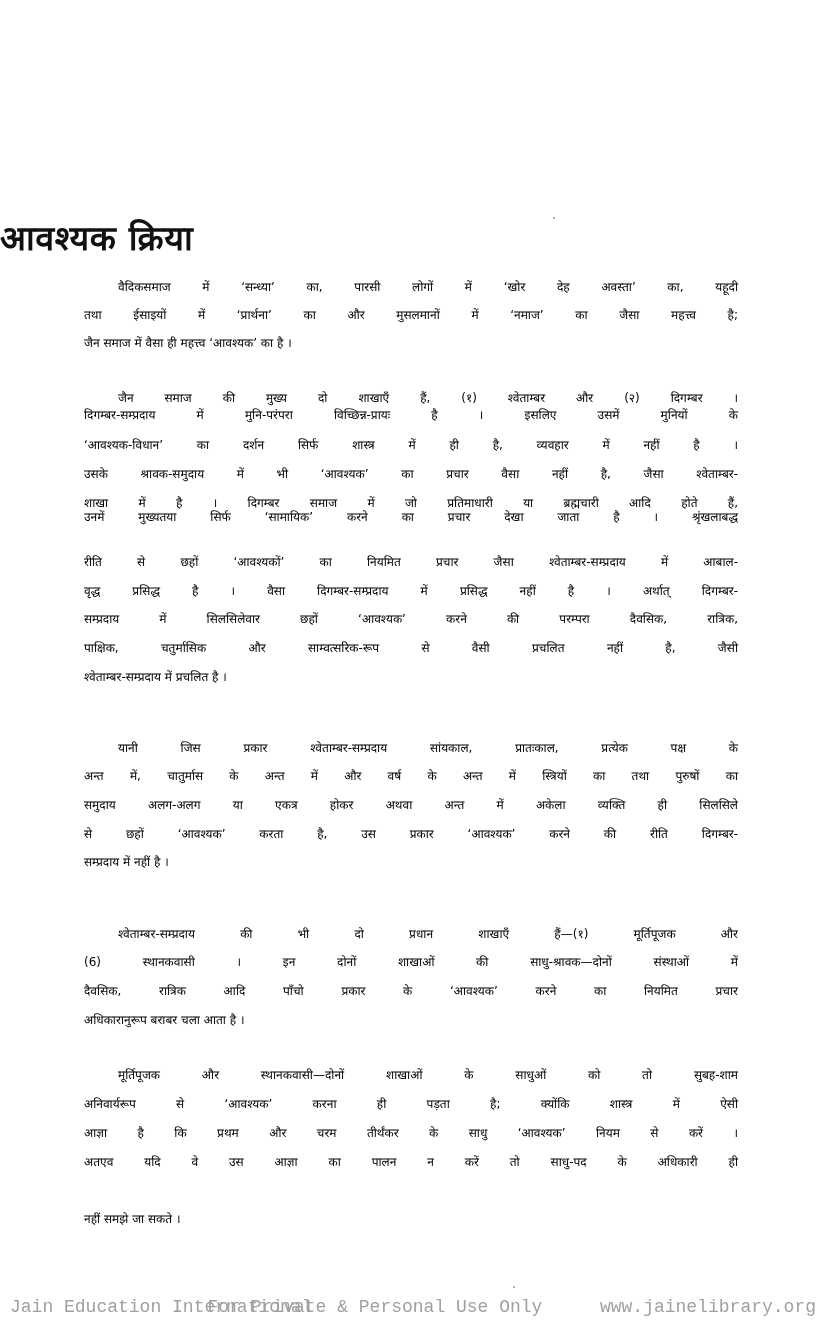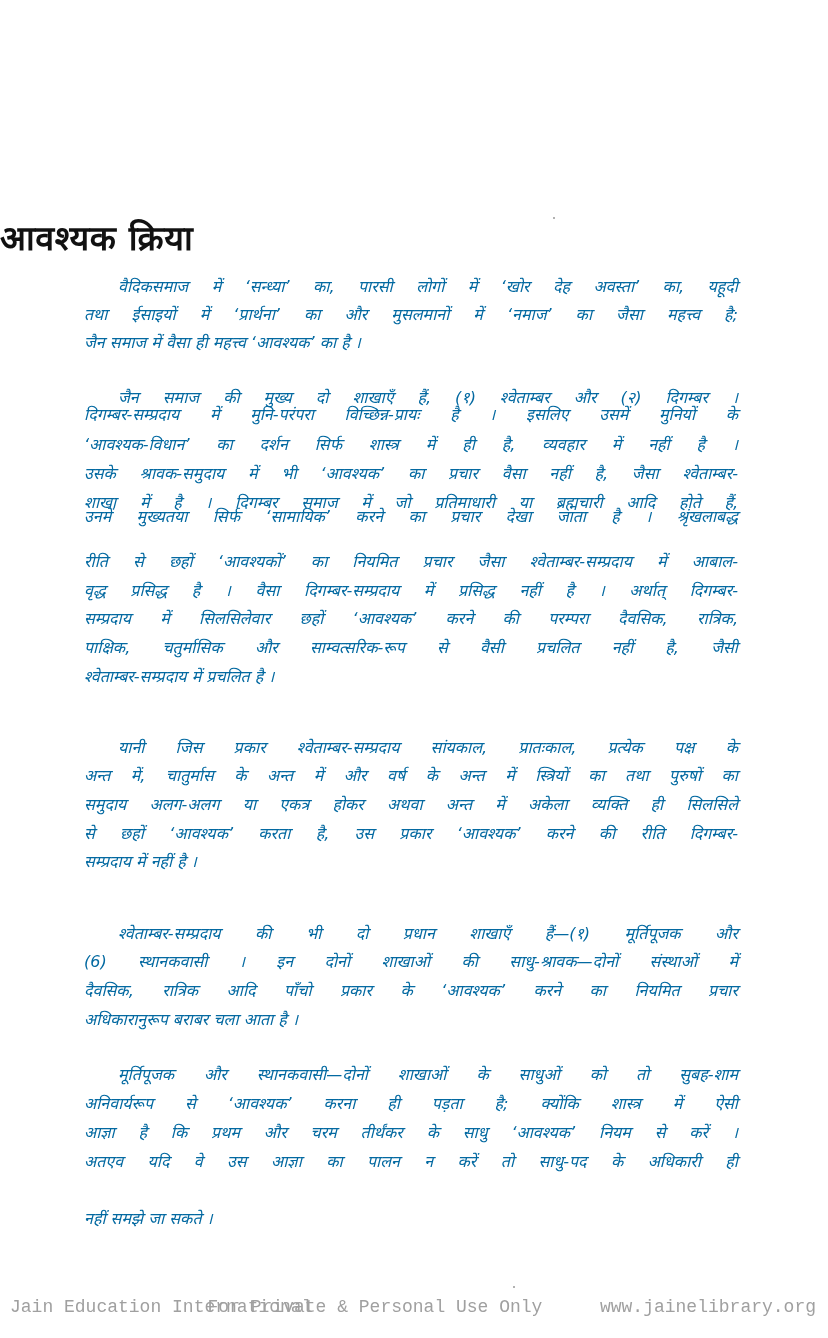--- a/index.html
+++ b/index.html
@@ -32,27 +32,26 @@
     font-size: 34px;
     line-height: 48px;
     color: #111;
     letter-spacing: 0.5px;
   }
   .line {
     position: absolute;
     left: 84px;
     width: 654px;
     height: 28px;
-    font-size: 16px;
+    font-size: 12px;
     line-height: 28px;
     white-space: nowrap;
     text-align: justify;
     text-align-last: justify;
-    color: #0369a1;
-    font-style: italic;
+    color: #000000;
   }
   .line.indent {
     left: 118px;
     width: 620px;
   }
   .line.last {
     text-align-last: left;
   }
   .footer {
     position: absolute;

